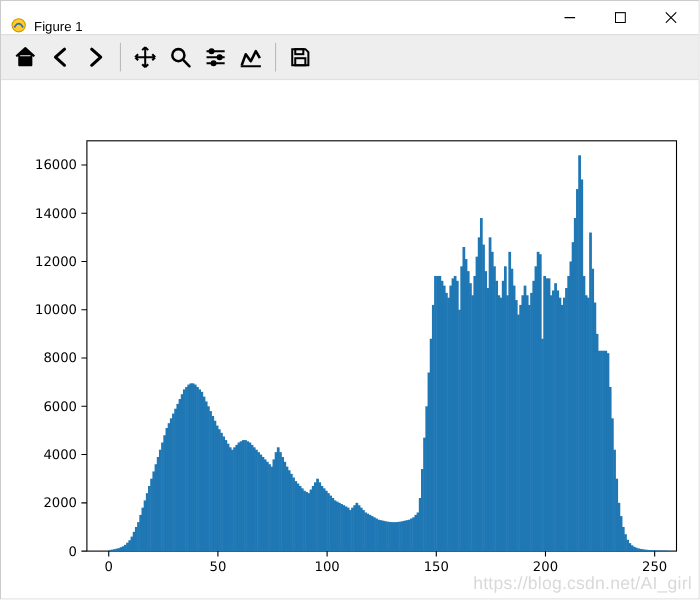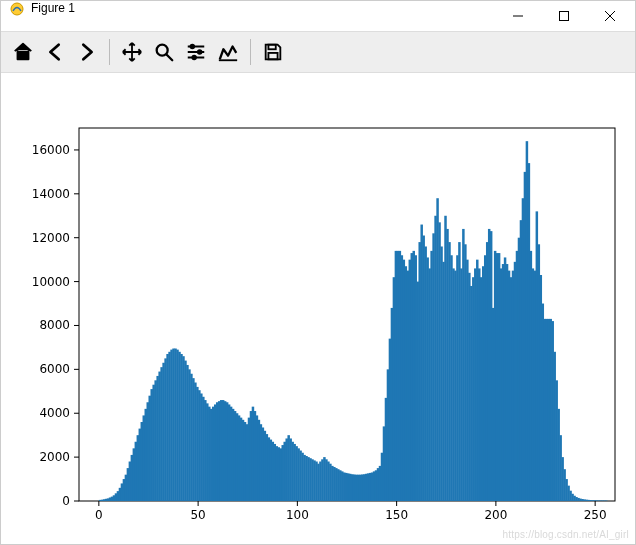--- a/index.html
+++ b/index.html
@@ -1,29 +1,29 @@
 <!DOCTYPE html>
 <html><head>
 <meta charset="utf-8">
 <style>
   html,body{margin:0;padding:0;font-family:"Segoe UI",Arial,sans-serif;font-size:12px;background:#fff;color:#000}
   .window{width:636px;height:545px;display:flex;flex-direction:column;border:1px solid #ccc;box-sizing:border-box;position:relative}
-  .titlebar{height:30px;display:flex;align-items:flex-start;padding:0 2px 0 8px;background:#fff}
+  .titlebar{height:30px;display:flex;align-items:flex-end;padding:0 2px 0 8px;background:#fff}
   .titlebar .icon{width:16px;height:16px;margin-right:6px}
   .titlebar .title{flex:0 0 auto;font-size:12px}
   .titlebar .spacer{flex:1}
   .win-btn{width:46px;height:30px;display:flex;align-items:center;justify-content:center;color:#222}
   .win-btn svg{width:10px;height:10px}
   .toolbar{height:40px;background:#eeeeee;border-top:1px solid #ddd;border-bottom:1px solid #ddd;display:flex;align-items:center;padding:0 6px;gap:0}
   .tool-btn{width:32px;height:32px;display:flex;align-items:center;justify-content:center;color:#000}
   .tool-btn svg{width:22px;height:22px;stroke:#000;fill:none;stroke-width:2}
   .tool-sep{width:1px;height:26px;background:#bbb;margin:0 6px}
   .plot-area{flex:1;position:relative;background:#fff}
   svg.chart{position:absolute;left:0;top:0}
-  .watermark{position:absolute;right:6px;bottom:4px;color:#d9d9d9;font-size:10px;letter-spacing:.2px;pointer-events:none}
+  .watermark{position:absolute;right:6px;bottom:4px;color:#d9d9d9;font-size:16px;letter-spacing:.2px;pointer-events:none}
 </style>
 </head>
 <body>
 
 <div class="window">
 
   <div class="titlebar">
     <span class="icon">
       <svg viewBox="0 0 16 16">
           <circle cx="8" cy="8" r="6" fill="#ffcc33" stroke="#cc9900"></circle>

